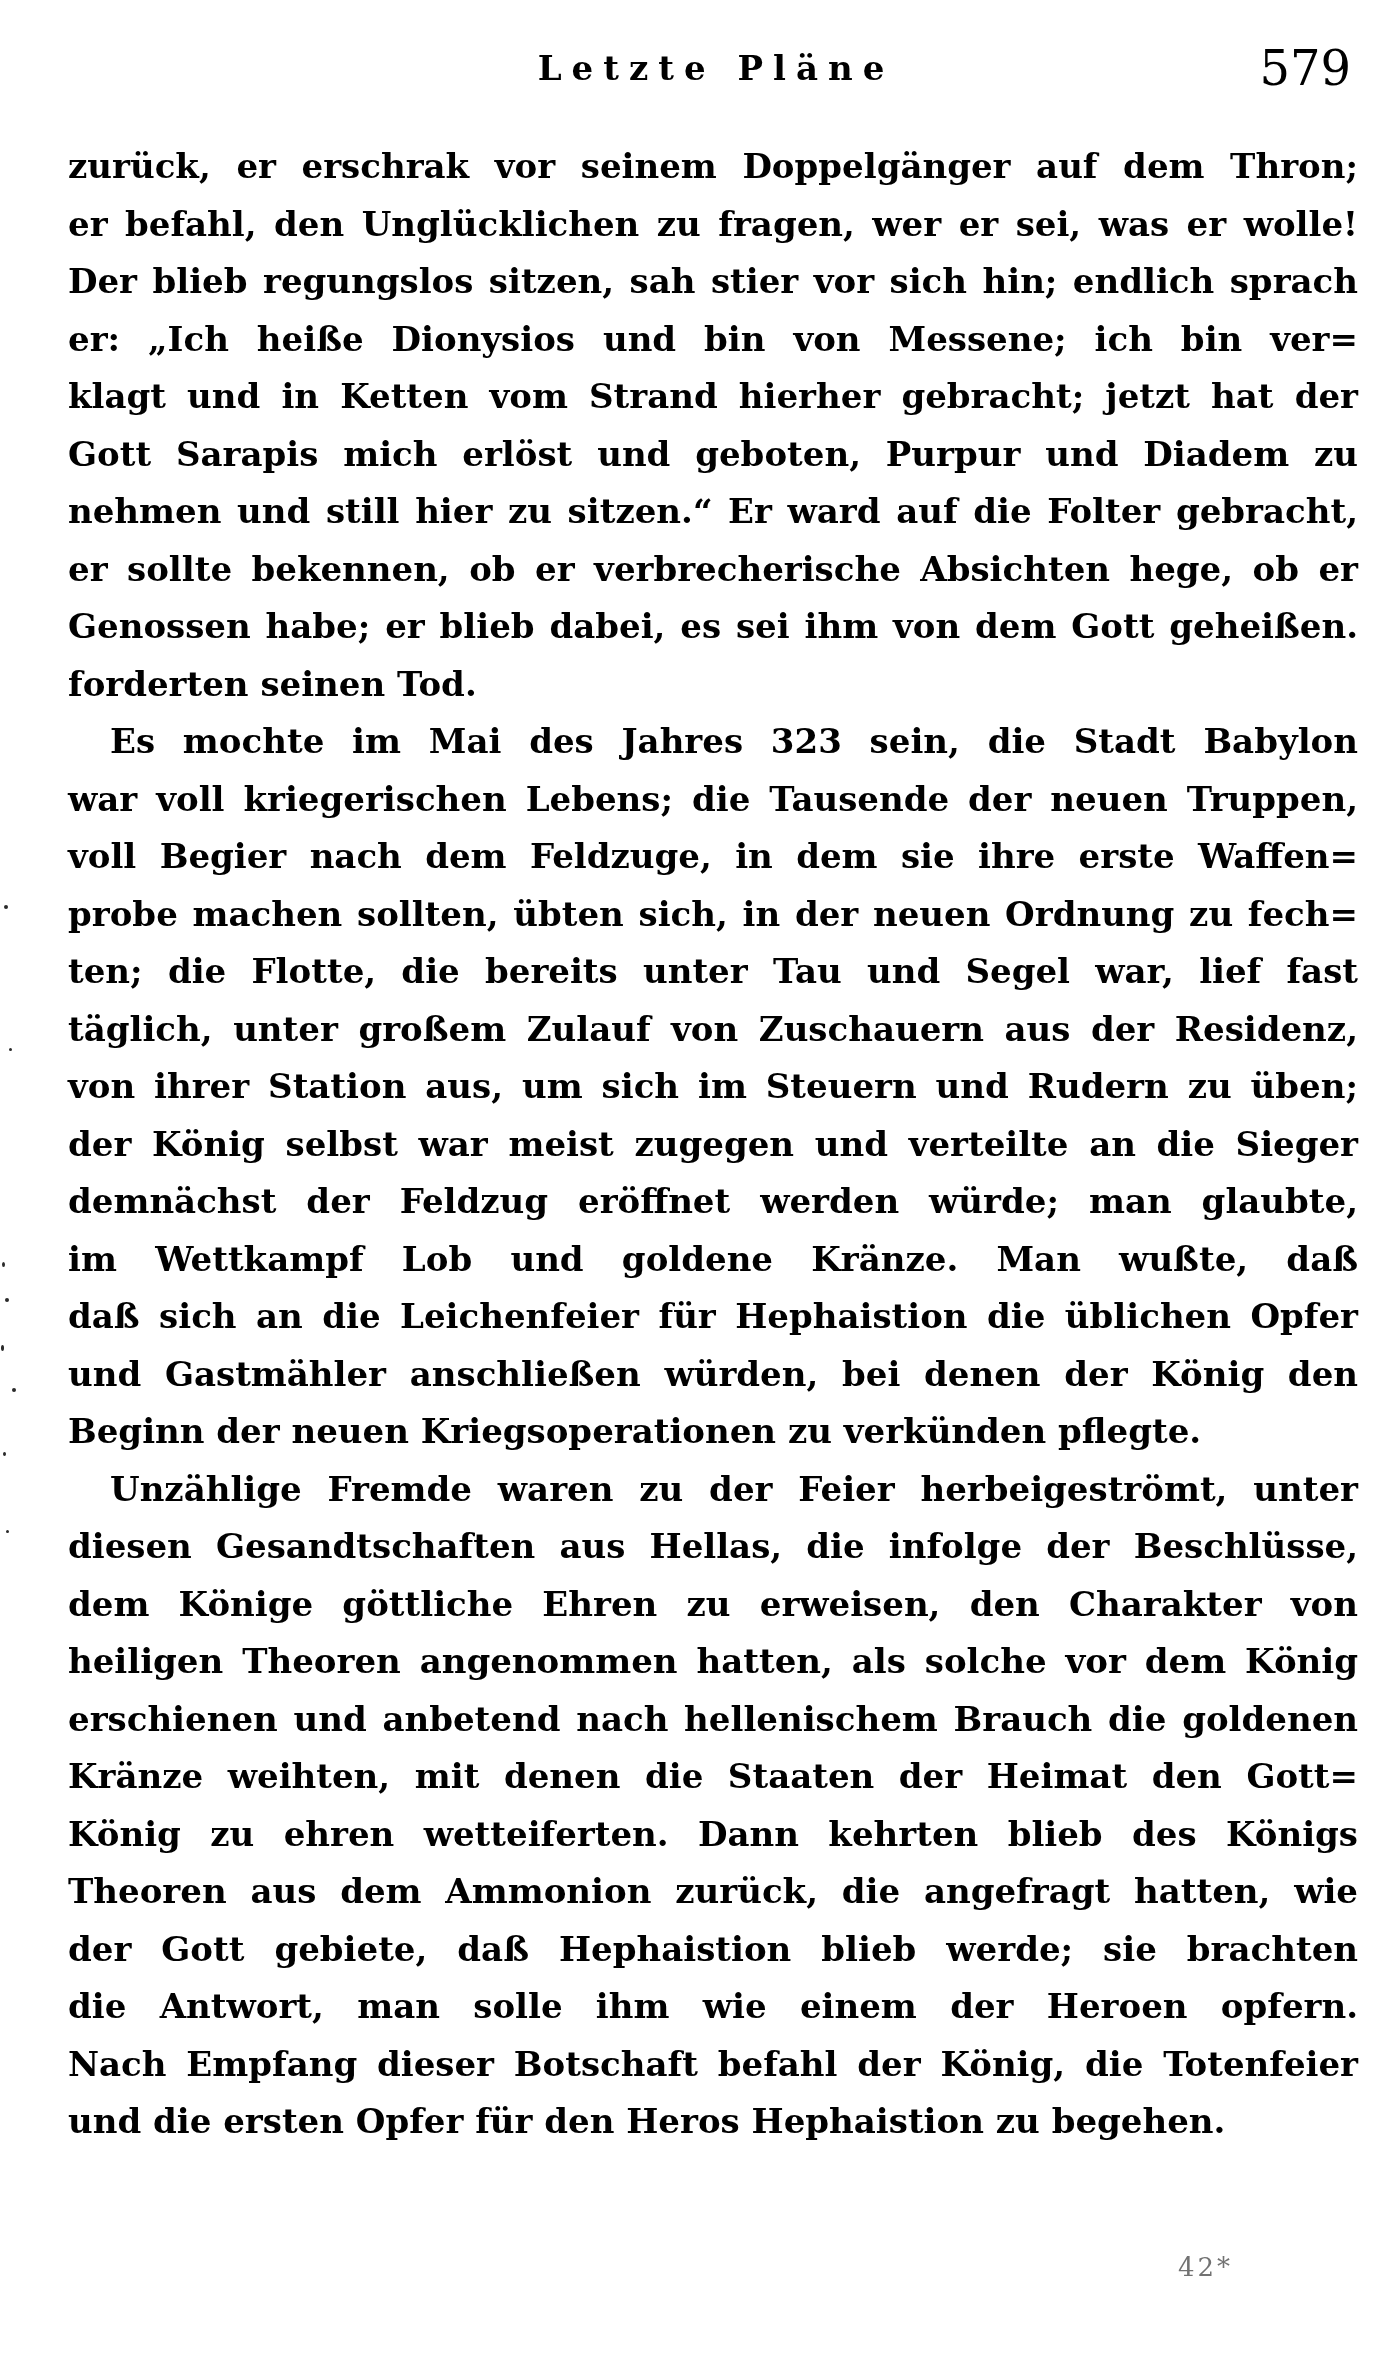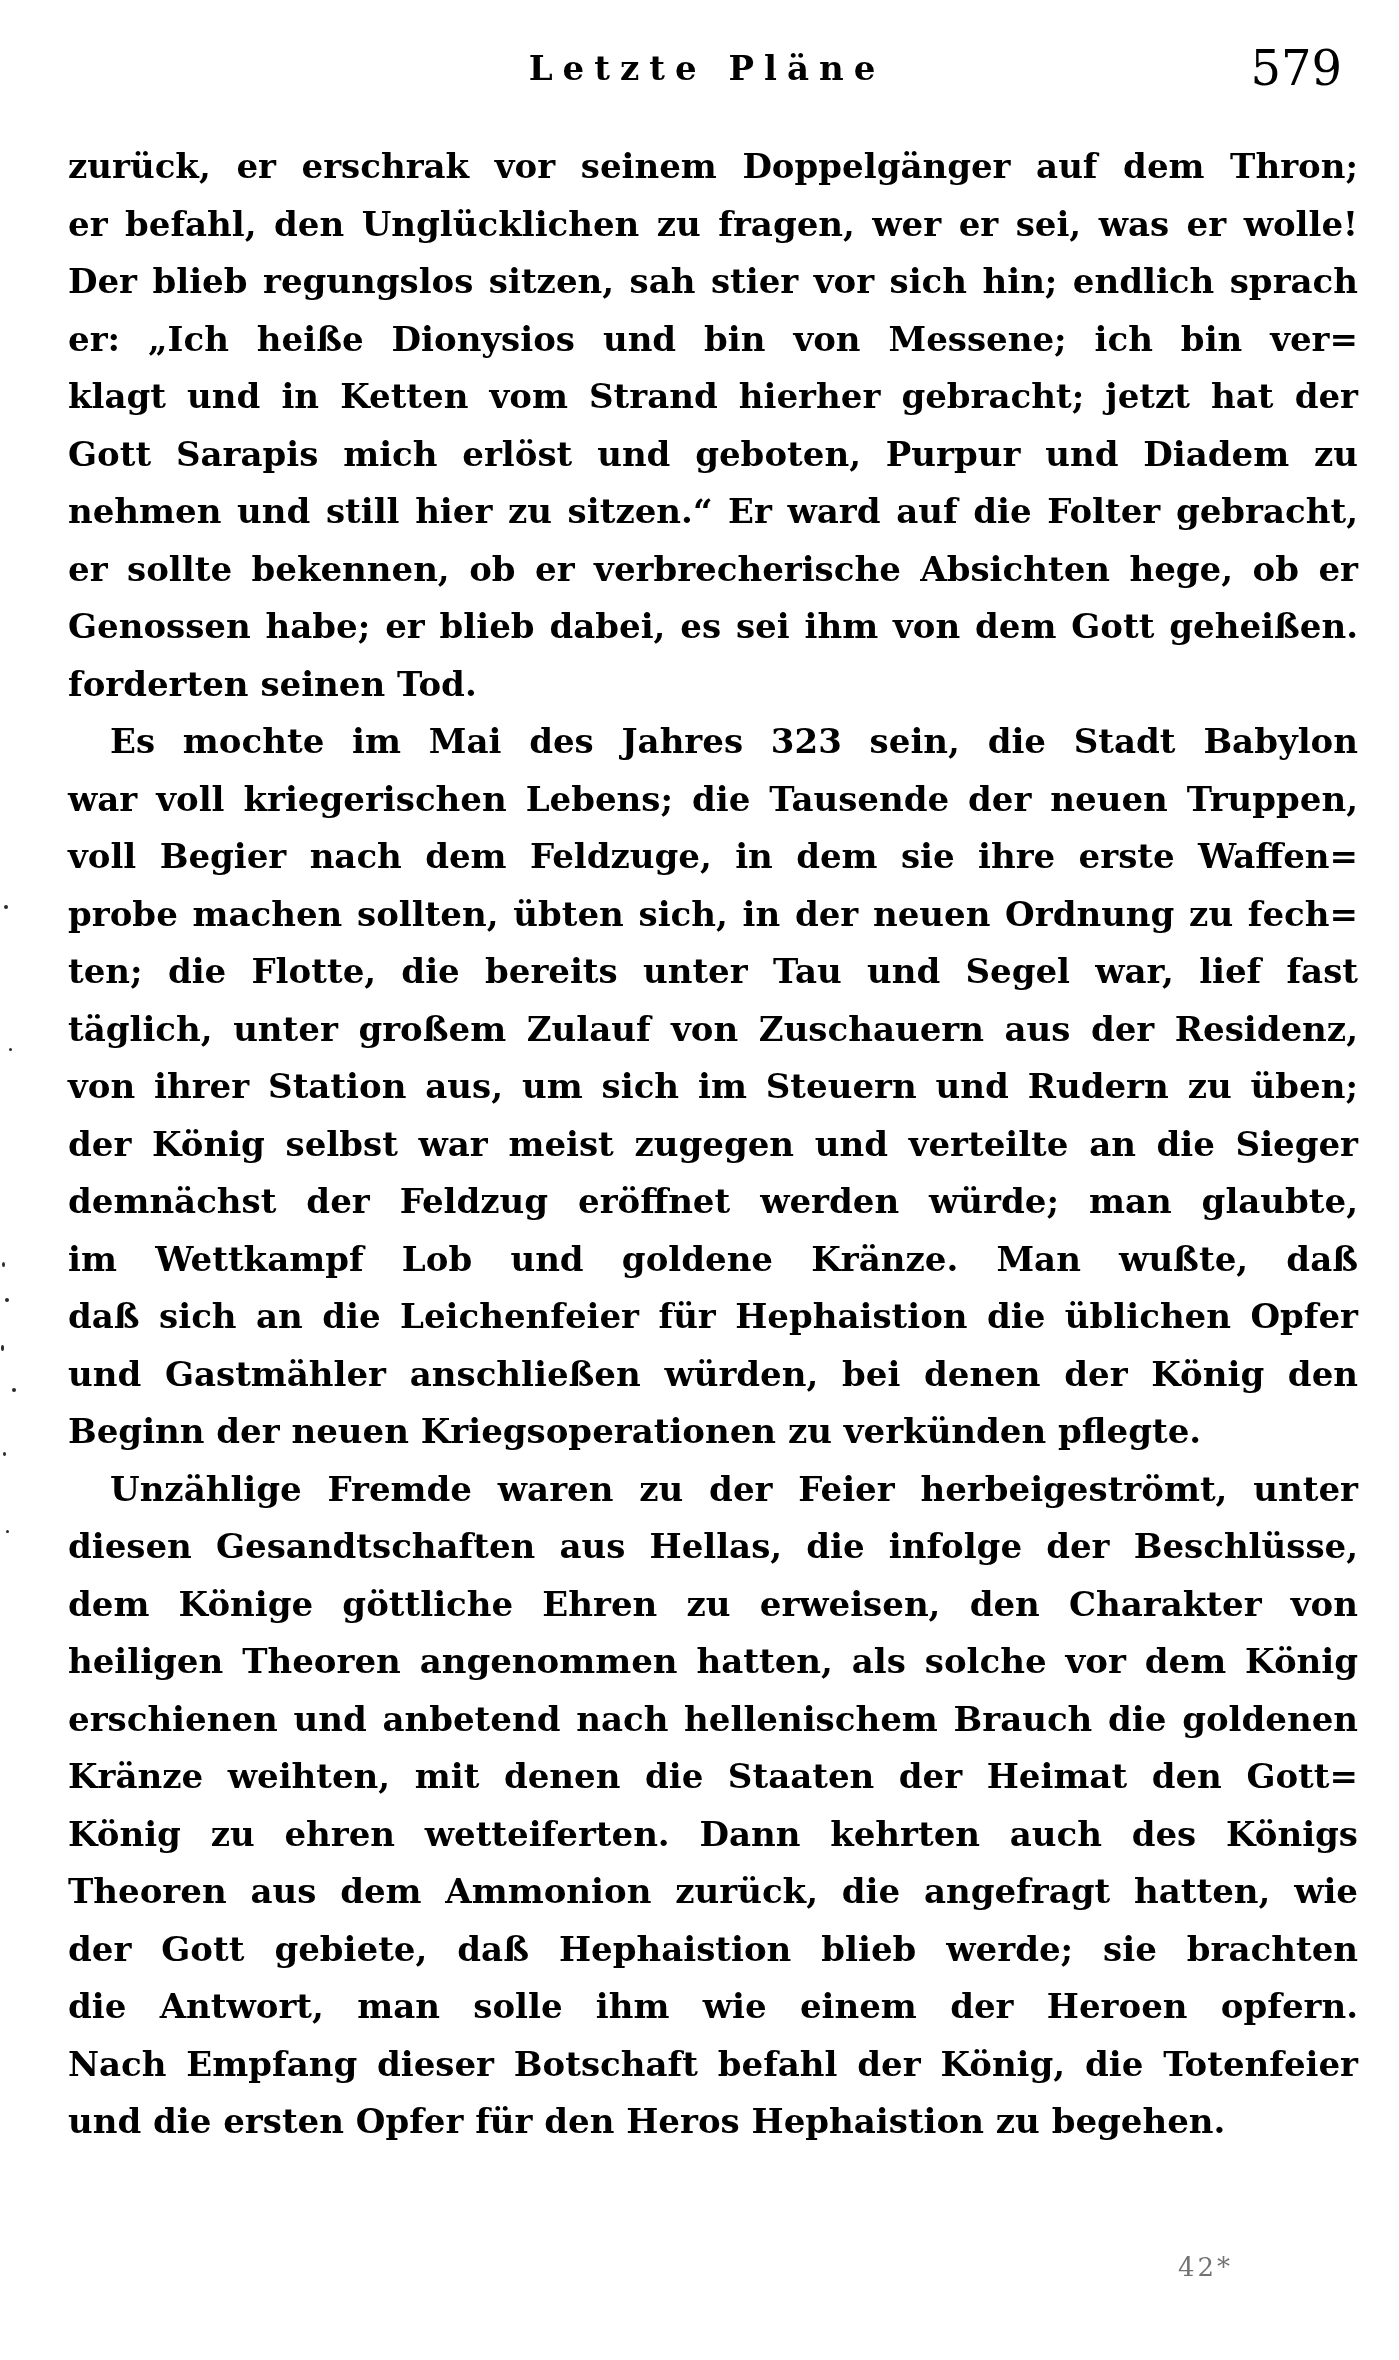--- a/index.html
+++ b/index.html
@@ -9,21 +9,21 @@
     width: 1399px;
     height: 2360px;
     background: #ffffff;
     color: #000000;
     font-family: "DejaVu Serif", serif;
     overflow: hidden;
   }
   .header-row {
     position: absolute;
     top: 38px;
-    left: 62px;
+    left: 71px;
     width: 1290px;
     height: 60px;
   }
   .page-title {
     position: absolute;
     left: 0;
     right: 0;
     text-align: center;
     font-size: 34px;
     font-weight: bold;
@@ -109,21 +109,21 @@
         <div class="line">und Gastmähler anschließen würden, bei denen der König den</div>
         <div class="line align-left">Beginn der neuen Kriegsoperationen zu verkünden pflegte.</div>
       </div>
       <div class="paragraph">
         <div class="line indent">Unzählige Fremde waren zu der Feier herbeigeströmt, unter</div>
         <div class="line">diesen Gesandtschaften aus Hellas, die infolge der Beschlüsse,</div>
         <div class="line">dem Könige göttliche Ehren zu erweisen, den Charakter von</div>
         <div class="line">heiligen Theoren angenommen hatten, als solche vor dem König</div>
         <div class="line">erschienen und anbetend nach hellenischem Brauch die goldenen</div>
         <div class="line">Kränze weihten, mit denen die Staaten der Heimat den Gott=</div>
-        <div class="line">König zu ehren wetteiferten. Dann kehrten auch des Königs</div>
+        <div class="line">König zu ehren wetteiferten. Dann kehrten blieb des Königs</div>
         <div class="line">Theoren aus dem Ammonion zurück, die angefragt hatten, wie</div>
         <div class="line">der Gott gebiete, daß Hephaistion blieb werde; sie brachten</div>
         <div class="line">die Antwort, man solle ihm wie einem der Heroen opfern.</div>
         <div class="line">Nach Empfang dieser Botschaft befahl der König, die Totenfeier</div>
         <div class="line align-left">und die ersten Opfer für den Heros Hephaistion zu begehen.</div>
       </div>
     </div>
 
   <div class="footer-signature">42*</div>
 

